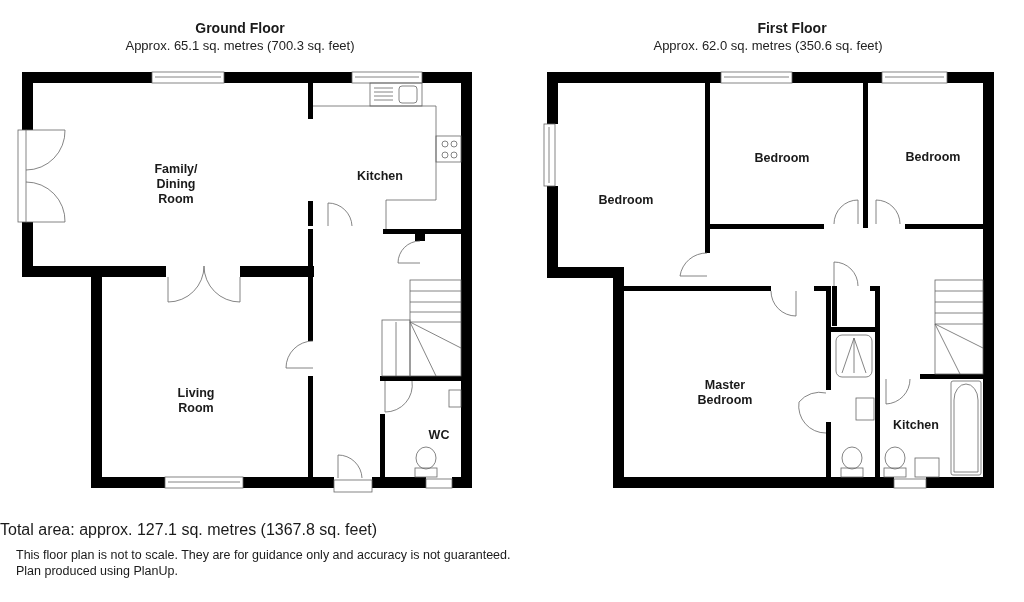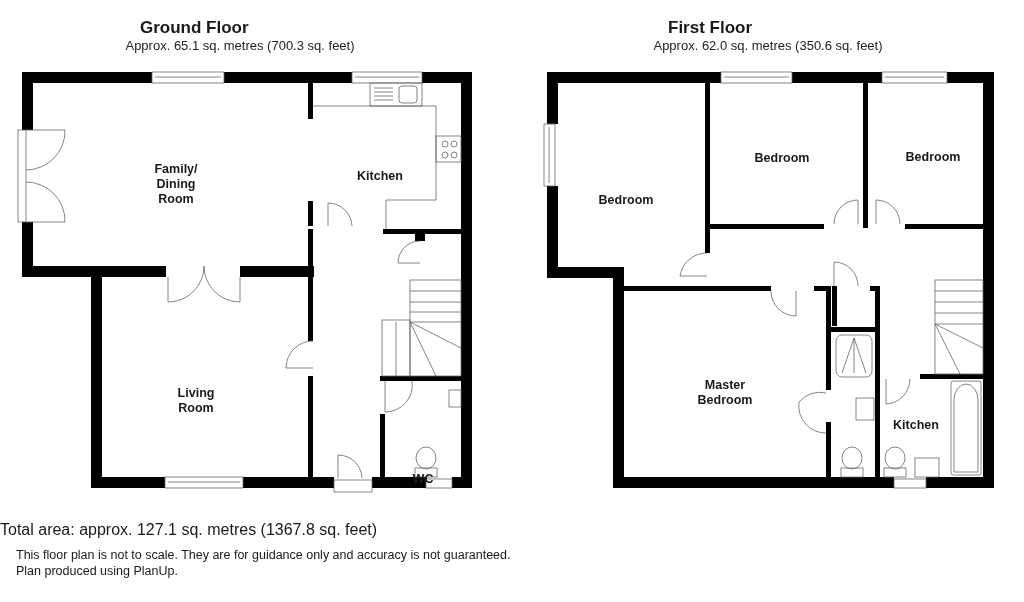--- a/index.html
+++ b/index.html
@@ -1,29 +1,29 @@
 <!DOCTYPE html>
 <html><head>
 <meta charset="utf-8">
 <style>
   html,body{margin:0;padding:0;background:#ffffff;}
   body{width:1024px;height:602px;position:relative;overflow:hidden;font-family:"Liberation Sans",sans-serif;color:#1a1a1a;}
-  .floor-title{position:absolute;text-align:left;font-weight:bold;font-size:17px;line-height:20px;}
+  .floor-title{position:absolute;text-align:center;font-weight:bold;font-size:14px;line-height:20px;}
   .floor-sub{position:absolute;text-align:center;font-size:13px;line-height:12px;color:#222;}
   svg.plan{position:absolute;left:0;top:0;}
   .room-label{position:absolute;text-align:center;font-weight:bold;font-size:12.5px;line-height:15px;color:#1a1a1a;white-space:pre-line;}
   .footer-total{position:absolute;left:0;width:1024px;top:520px;text-align:left;font-size:16px;line-height:20px;}
   .footer-note{position:absolute;left:0;width:1024px;text-align:left;font-size:12.5px;line-height:15px;padding-left:16px;}
 </style>
 </head>
 <body>
 
 <div class="floor-title" style="left:140px;width:200px;top:18px;">Ground Floor</div>
 <div class="floor-sub" style="left:100px;width:280px;top:40px;">Approx.  65.1 sq. metres (700.3 sq. feet)</div>
-<div class="floor-title" style="left:668px;width:200px;top:18px;">First Floor</div>
+<div class="floor-title" style="left:692px;width:200px;top:18px;">First Floor</div>
 <div class="floor-sub" style="left:628px;width:280px;top:40px;">Approx.  62.0 sq. metres (350.6 sq. feet)</div>
 
 <svg class="plan" width="1024" height="602" viewBox="0 0 1024 602">
   <g>
 
     <g fill="#000">
       <rect x="22" y="72" width="130" height="11"></rect>
       <rect x="224" y="72" width="128" height="11"></rect>
       <rect x="422" y="72" width="50" height="11"></rect>
       <rect x="461" y="72" width="11" height="416"></rect>
@@ -177,21 +177,21 @@
     </g>
   </g>
 </svg>
 
 <div class="room-label" style="left:136px;width:80px;top:162px;">Family/
 Dining
 Room</div>
 <div class="room-label" style="left:340px;width:80px;top:169px;">Kitchen</div>
 <div class="room-label" style="left:156px;width:80px;top:386px;">Living
 Room</div>
-<div class="room-label" style="left:403px;width:40px;top:428px;margin-top:44px;">WC</div>
+<div class="room-label" style="left:419px;width:40px;top:428px;">WC</div>
 
 <div class="room-label" style="left:586px;width:80px;top:193px;">Bedroom</div>
 <div class="room-label" style="left:742px;width:80px;top:151px;">Bedroom</div>
 <div class="room-label" style="left:893px;width:80px;top:150px;">Bedroom</div>
 <div class="room-label" style="left:680px;width:90px;top:378px;">Master
 Bedroom</div>
 <div class="room-label" style="left:876px;width:80px;top:418px;">Kitchen</div>
 
 <div class="footer-total">Total area: approx. 127.1 sq. metres (1367.8 sq. feet)</div>
 <div class="footer-note" style="top:548px;">This floor plan is not to scale. They are for guidance only and accuracy is not guaranteed.</div>

